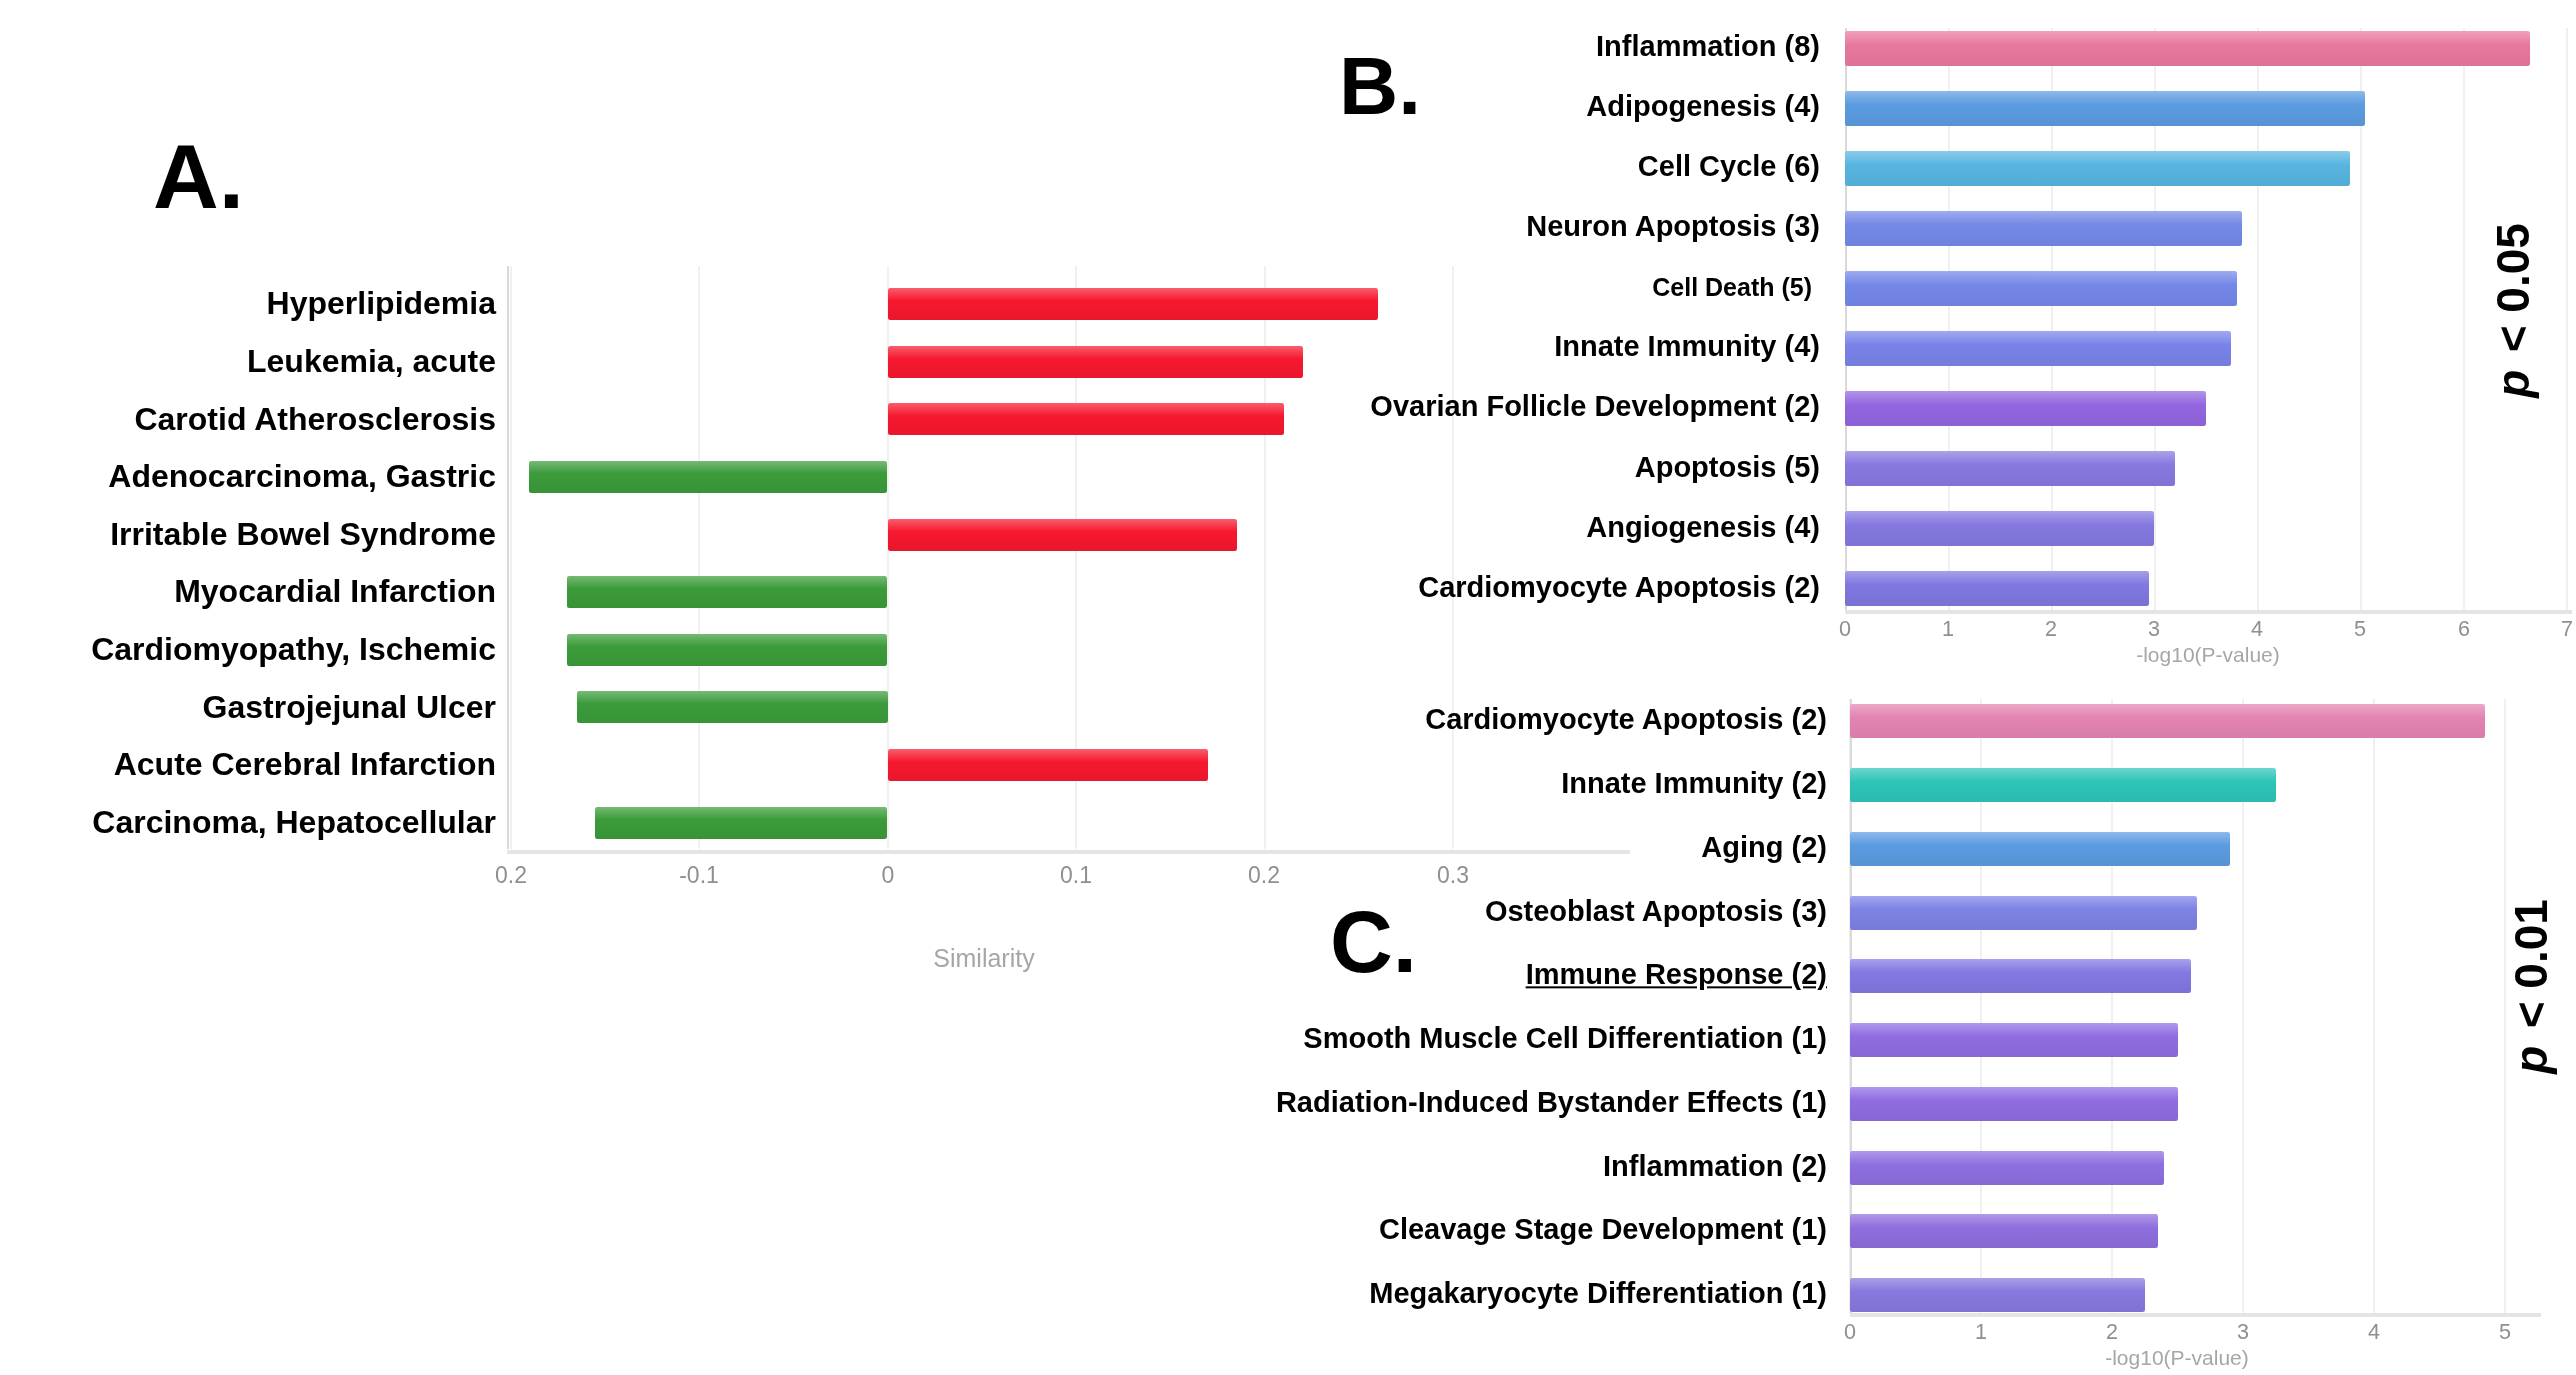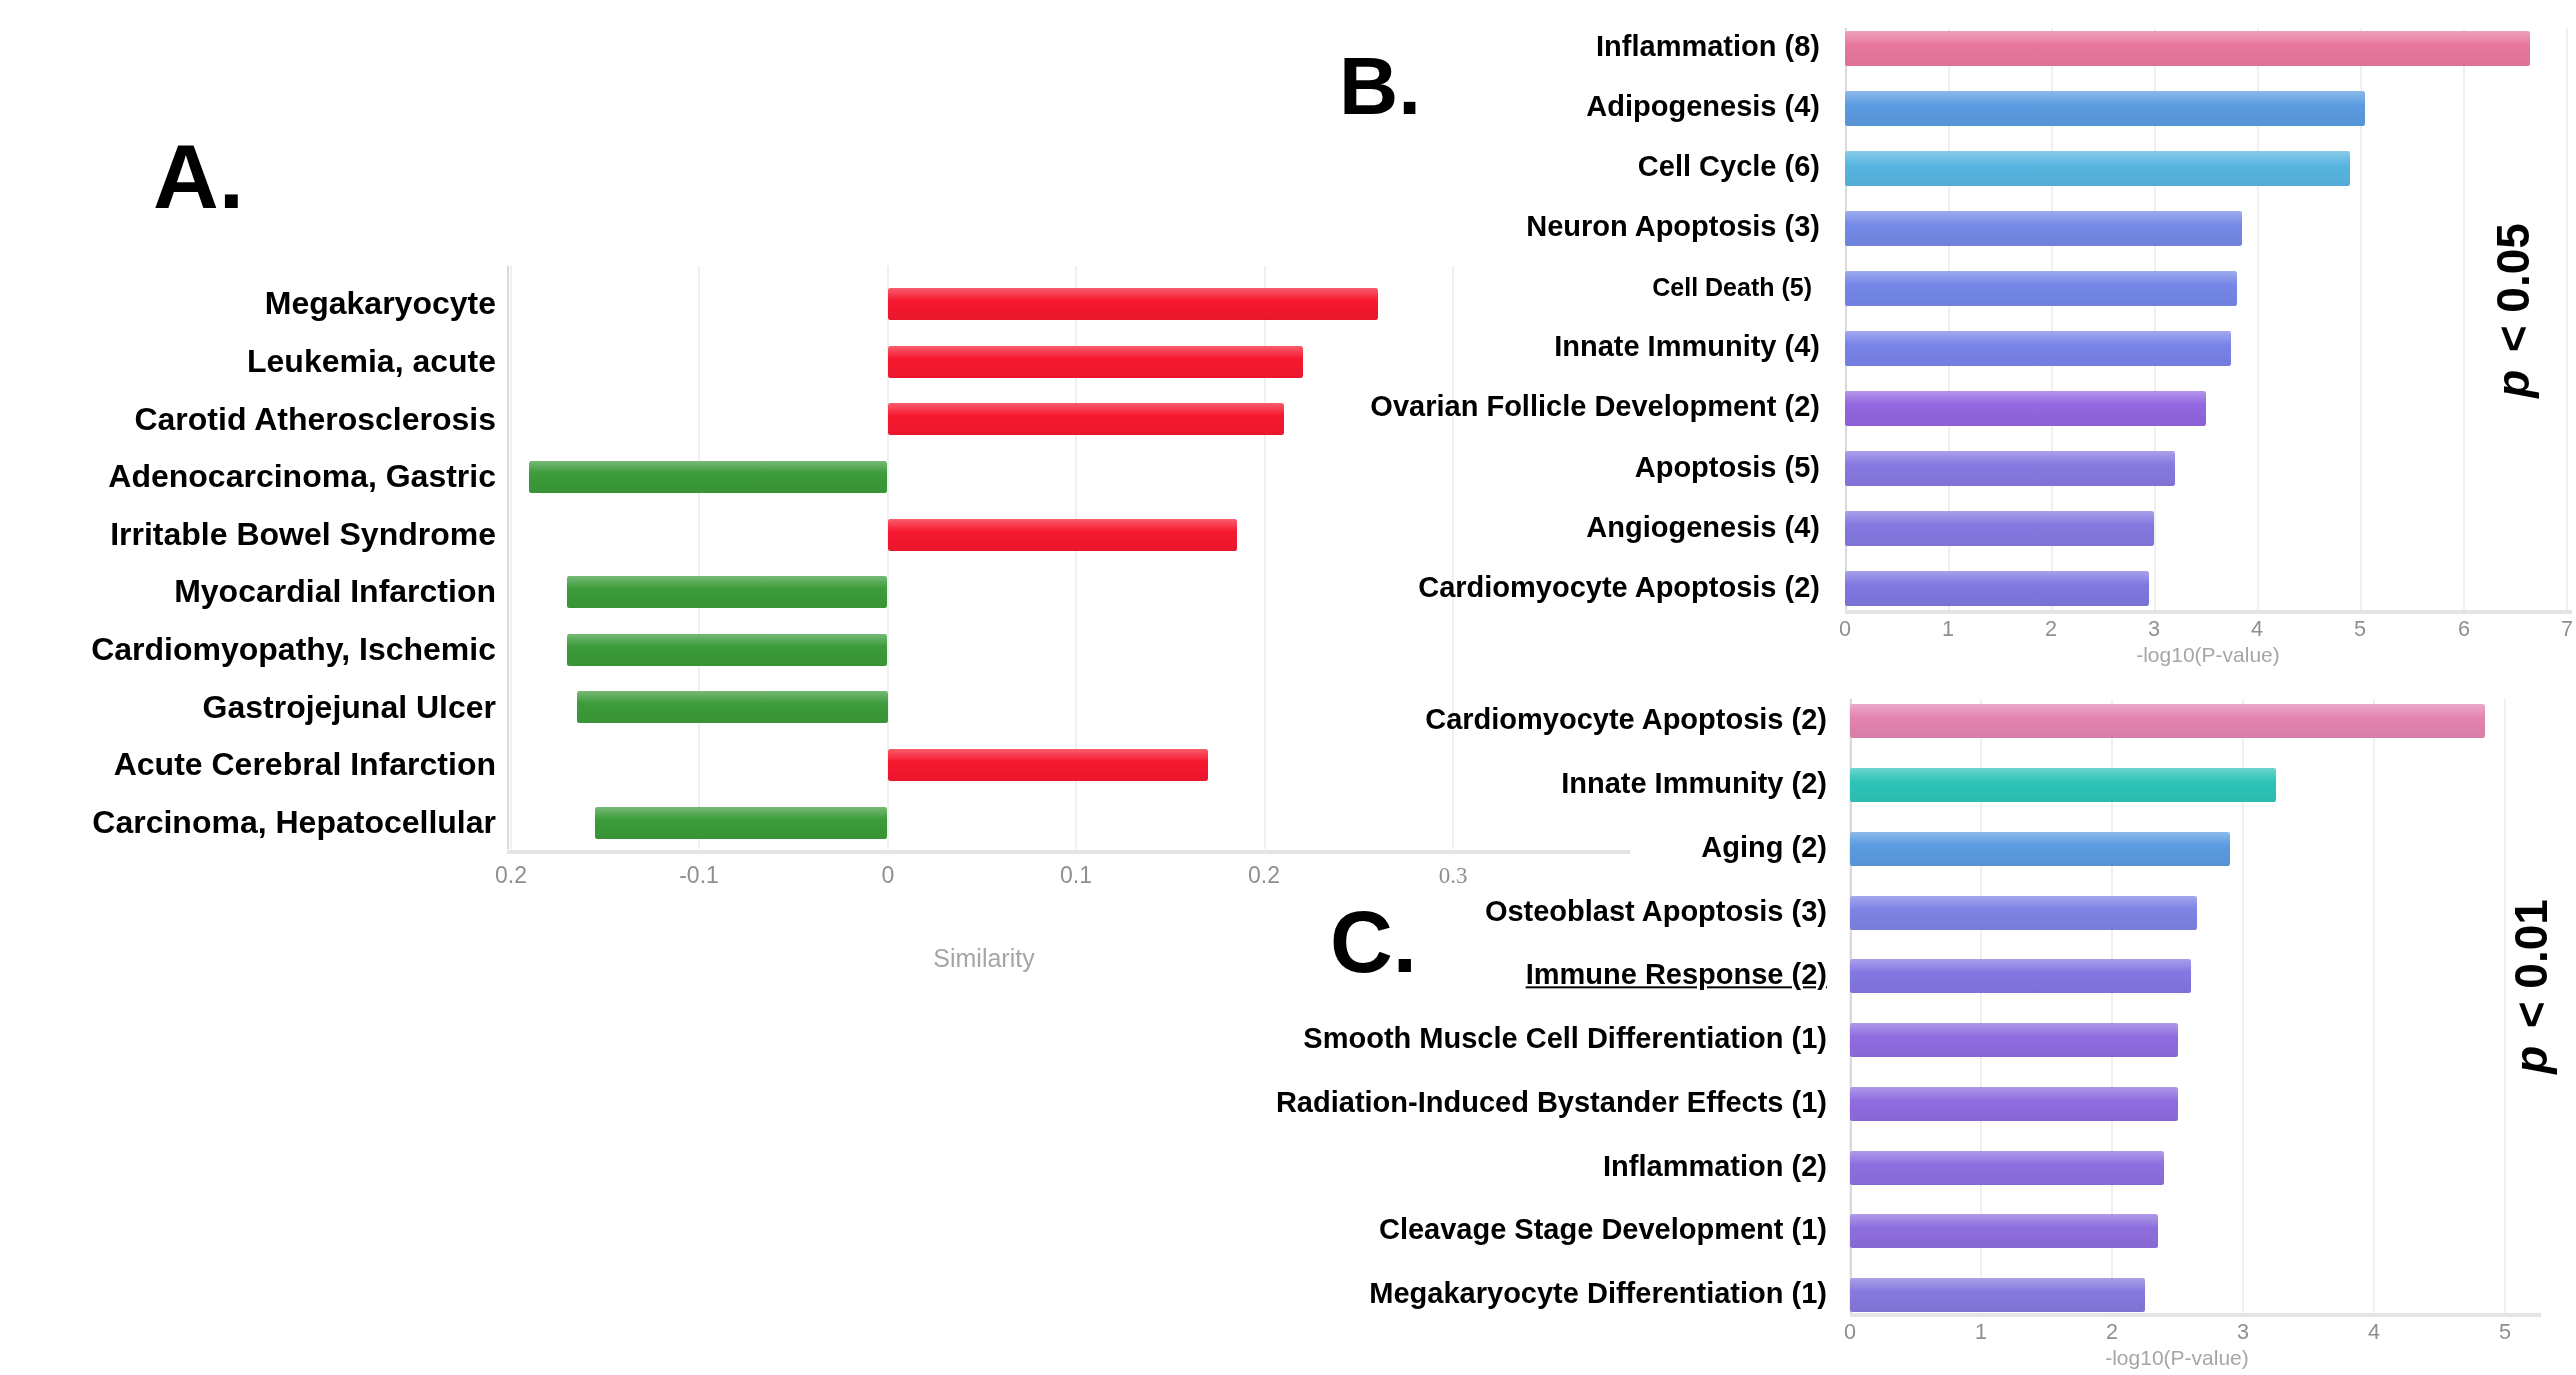--- a/index.html
+++ b/index.html
@@ -87,22 +87,22 @@
     <div class="gridline" style="left: 1075px; top: 266px; height: 583px;"></div>
     <div class="gridline" style="left: 1264px; top: 266px; height: 583px;"></div>
     <div class="gridline" style="left: 1452px; top: 266px; height: 583px;"></div>
     <div class="vline" style="left: 507px; top: 266px; height: 583px;"></div>
     <div class="axis-line" style="left: 507px; top: 850px; width: 1123px;"></div>
     <div class="tick-label" style="left: 511px; top: 864px; font-size: 23px;">0.2</div>
     <div class="tick-label" style="left: 699px; top: 864px; font-size: 23px;">-0.1</div>
     <div class="tick-label" style="left: 888px; top: 864px; font-size: 23px;">0</div>
     <div class="tick-label" style="left: 1076px; top: 864px; font-size: 23px;">0.1</div>
     <div class="tick-label" style="left: 1264px; top: 864px; font-size: 23px;">0.2</div>
-    <div class="tick-label" style="left: 1453px; top: 864px; font-size: 23px; font-family: Liberation Serif, serif;">0.3</div>
-    <div class="cat-label" style="right: 2080px; top: 304px; font-size: 32px;">Megakaryocyte</div>
+    <div class="tick-label" style="left: 1453px; top: 864px; font-size: 23px;">0.3</div>
+    <div class="cat-label" style="right: 2080px; top: 304px; font-size: 32px;">Hyperlipidemia</div>
     <div class="bar" style="left: 888px; top: 288px; width: 490px; height: 32px; background-color: rgb(246, 24, 46);"></div>
     <div class="cat-label" style="right: 2080px; top: 362px; font-size: 32px;">Leukemia, acute</div>
     <div class="bar" style="left: 888px; top: 346px; width: 415px; height: 32px; background-color: rgb(246, 24, 46);"></div>
     <div class="cat-label" style="right: 2080px; top: 420px; font-size: 32px;">Carotid Atherosclerosis</div>
     <div class="bar" style="left: 888px; top: 403px; width: 396px; height: 32px; background-color: rgb(246, 24, 46);"></div>
     <div class="cat-label" style="right: 2080px; top: 477px; font-size: 32px;">Adenocarcinoma, Gastric</div>
     <div class="bar" style="left: 529px; top: 461px; width: 358px; height: 32px; background-color: rgb(59, 155, 58);"></div>
     <div class="cat-label" style="right: 2080px; top: 535px; font-size: 32px;">Irritable Bowel Syndrome</div>
     <div class="bar" style="left: 888px; top: 519px; width: 349px; height: 32px; background-color: rgb(246, 24, 46);"></div>
     <div class="cat-label" style="right: 2080px; top: 592px; font-size: 32px;">Myocardial Infarction</div>

